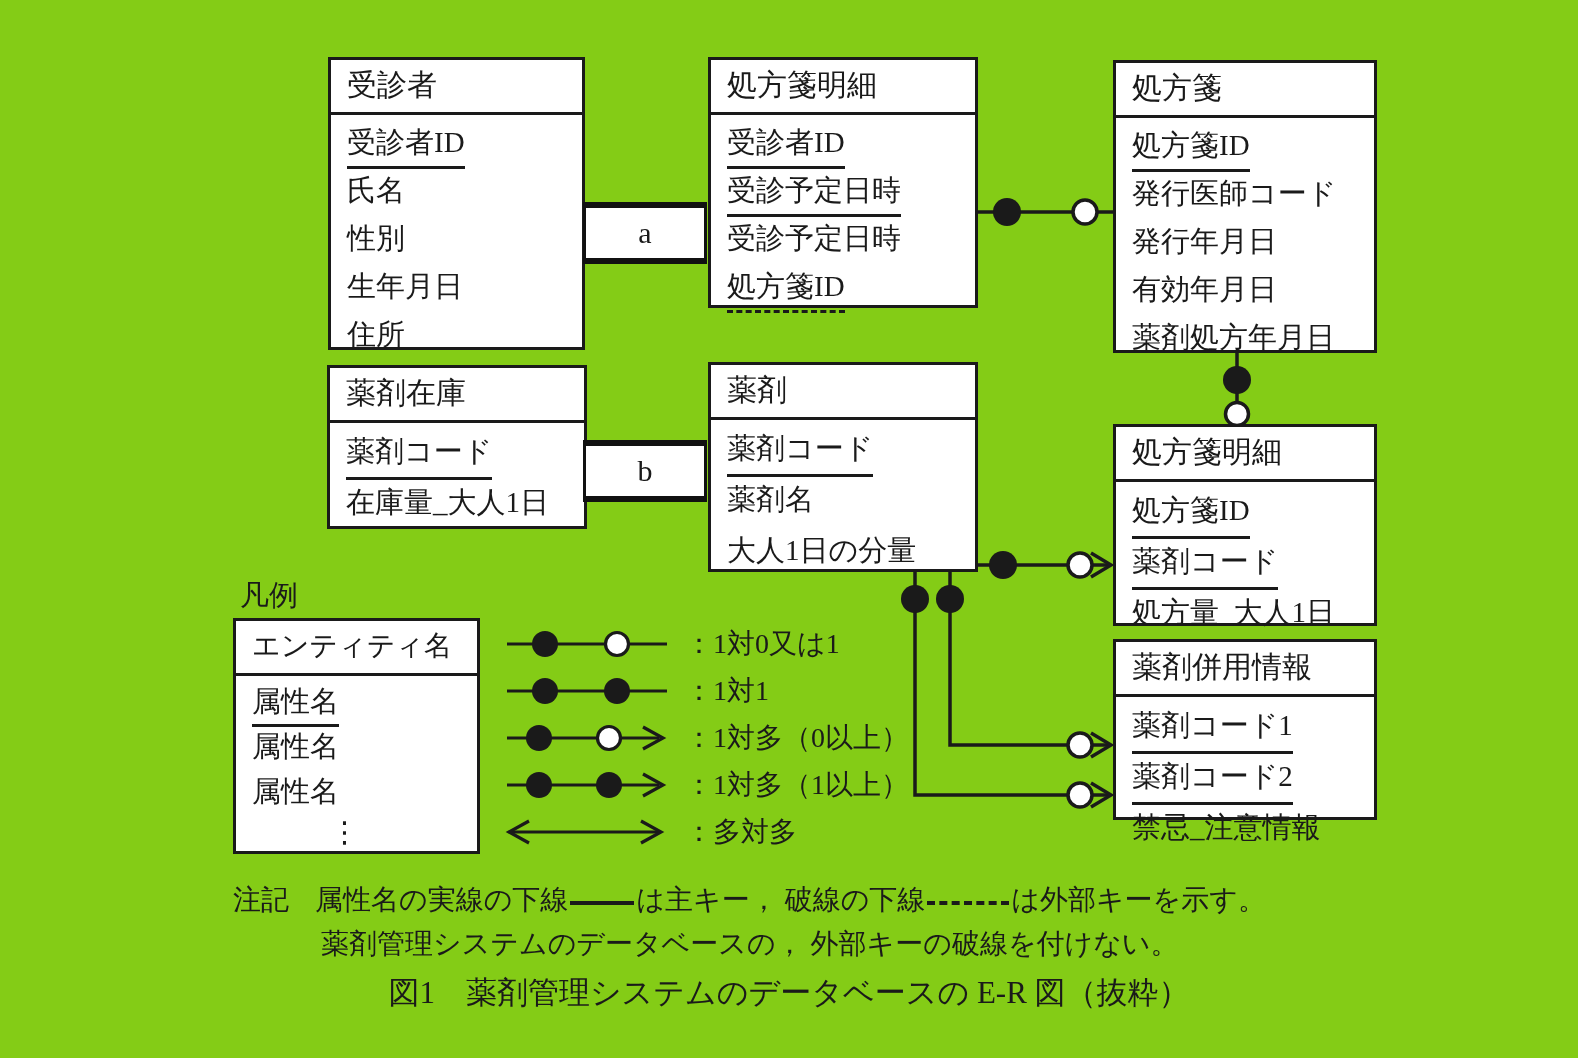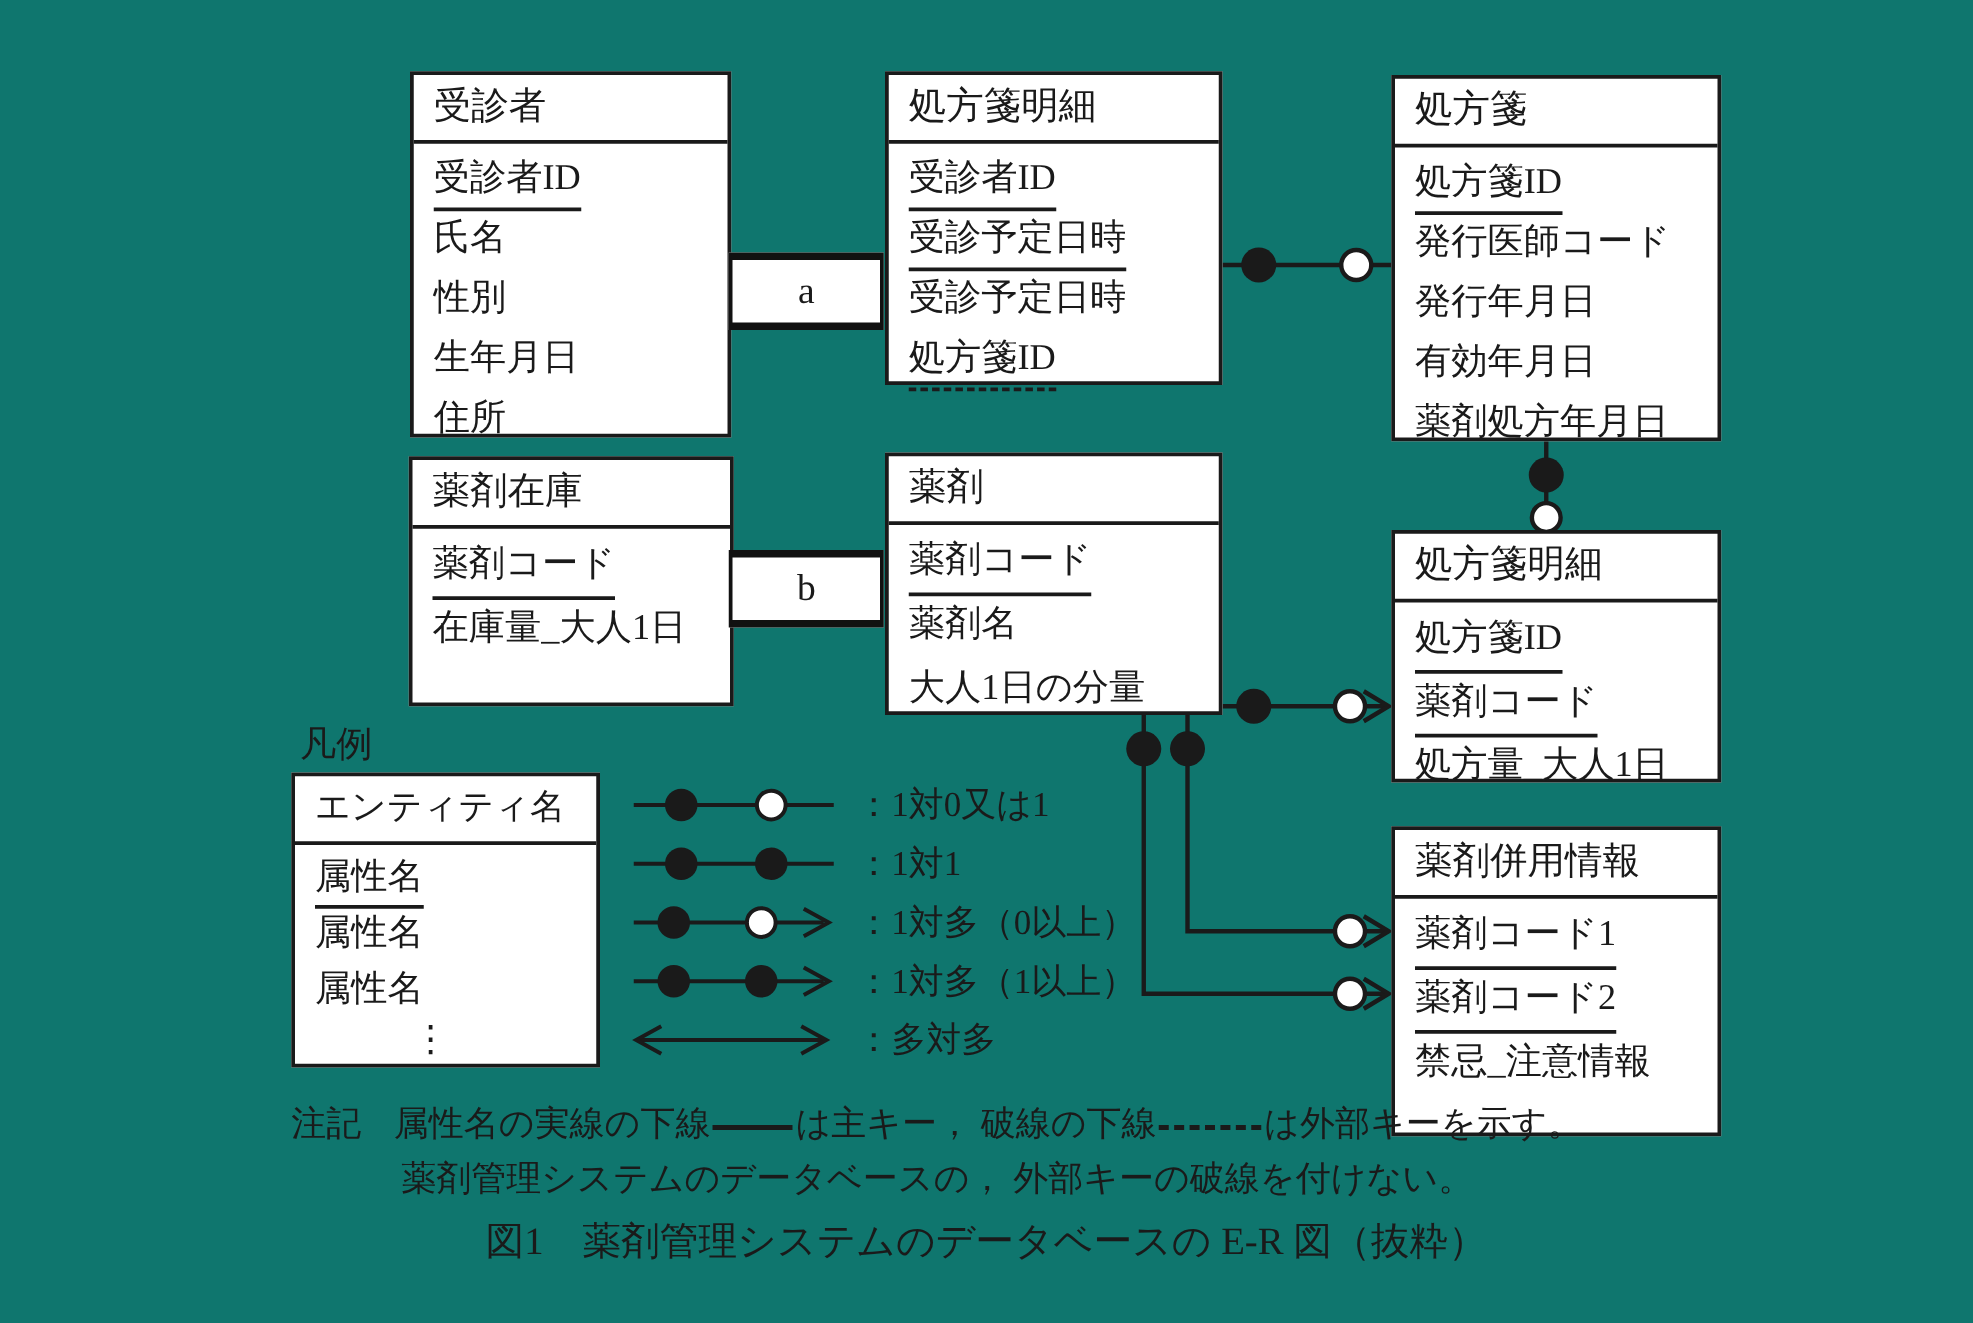--- a/index.html
+++ b/index.html
@@ -1,19 +1,19 @@
 <!DOCTYPE html>
 <html><head>
 <meta charset="utf-8">
 <style>
   html,body{margin:0;padding:0;}
   body{background:#e9e9e9;}
   .page{
     position:relative; width:1578px; height:1058px; overflow:hidden;
-    background:#0f766e; color:#1a1a1a;
+    background:#84cc16; color:#1a1a1a;
     font-family:"Liberation Serif","DejaVu Serif",serif;
   }
   .entity{
     position:absolute; background:#fff; border:3px solid #1a1a1a; box-sizing:border-box;
   }
   .e-head{
     height:52px; line-height:50px; padding-left:16px; font-size:30px;
     border-bottom:3px solid #1a1a1a; white-space:nowrap;
   }
   .e-body{padding:4px 12px 0 16px;}
@@ -109,21 +109,21 @@
     <div class="e-head">処方箋</div>
     <div class="e-body">
       <div class="attr"><span class="u key-primary">処方箋ID</span></div>
       <div class="attr"><span class="u key-none">発行医師コード</span></div>
       <div class="attr"><span class="u key-none">発行年月日</span></div>
       <div class="attr"><span class="u key-none">有効年月日</span></div>
       <div class="attr"><span class="u key-none">薬剤処方年月日</span></div>
     </div>
   </div>
 
-  <div class="entity" style="left:327px;top:365px;width:260px;height:200px">
+  <div class="entity" style="left:327px;top:365px;width:260px;height:164px">
     <div class="e-head">薬剤在庫</div>
     <div class="e-body">
       <div class="attr attr-tall"><span class="u key-primary">薬剤コード</span></div>
       <div class="attr attr-tall"><span class="u key-none">在庫量_大人1日</span></div>
     </div>
   </div>
 
   <div class="entity" style="left:708px;top:362px;width:270px;height:210px">
     <div class="e-head">薬剤</div>
     <div class="e-body">
@@ -135,21 +135,21 @@
 
   <div class="entity" style="left:1113px;top:424px;width:264px;height:202px">
     <div class="e-head">処方箋明細</div>
     <div class="e-body">
       <div class="attr attr-tall"><span class="u key-primary">処方箋ID</span></div>
       <div class="attr attr-tall"><span class="u key-primary">薬剤コード</span></div>
       <div class="attr attr-tall"><span class="u key-none">処方量_大人1日</span></div>
     </div>
   </div>
 
-  <div class="entity" style="left:1113px;top:661px;width:264px;height:248px">
+  <div class="entity" style="left:1113px;top:639px;width:264px;height:181px">
     <div class="e-head">薬剤併用情報</div>
     <div class="e-body">
       <div class="attr attr-tall"><span class="u key-primary">薬剤コード1</span></div>
       <div class="attr attr-tall"><span class="u key-primary">薬剤コード2</span></div>
       <div class="attr attr-tall"><span class="u key-none">禁忌_注意情報</span></div>
     </div>
   </div>
 
   <div class="relbox" style="left:583px;top:202px;width:124px;height:62px">
     <span>a</span>

